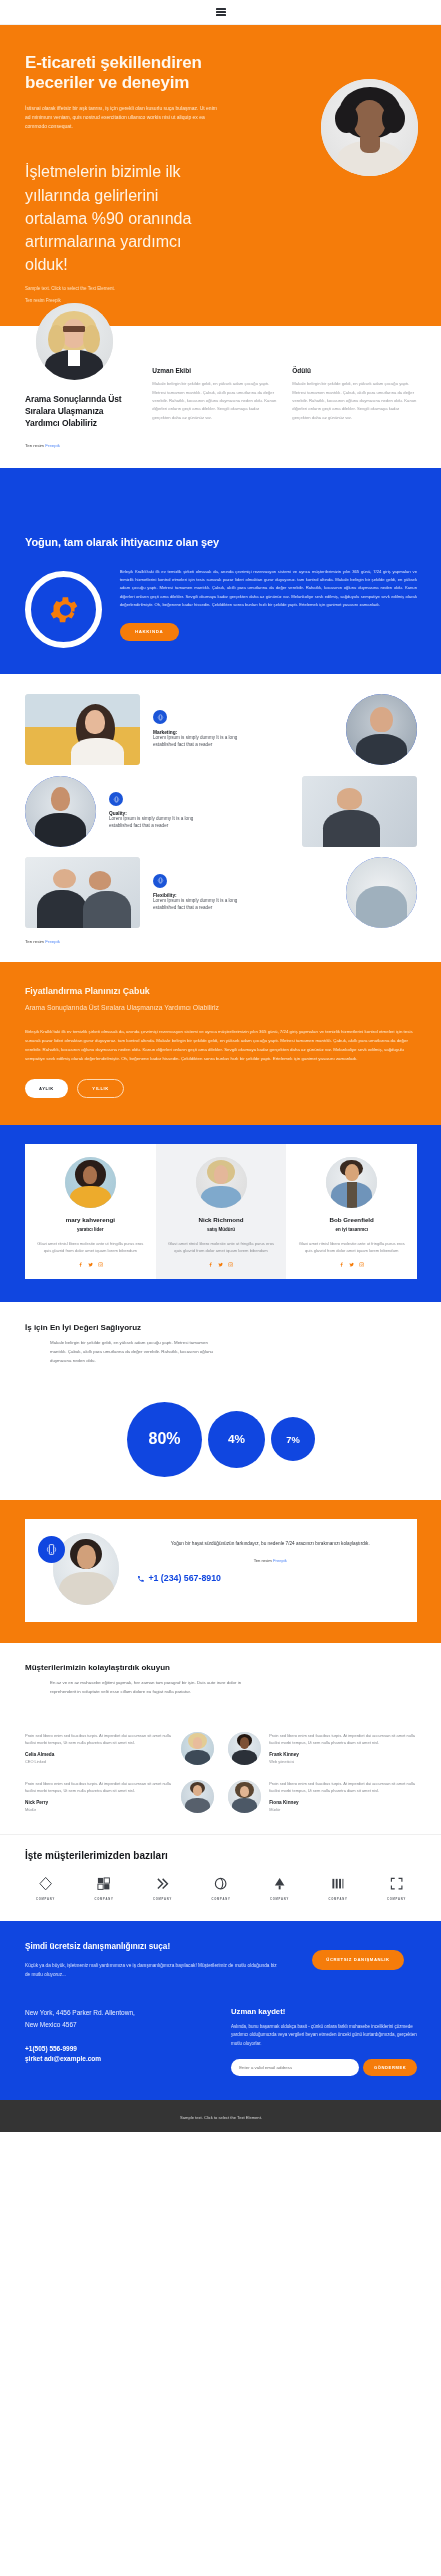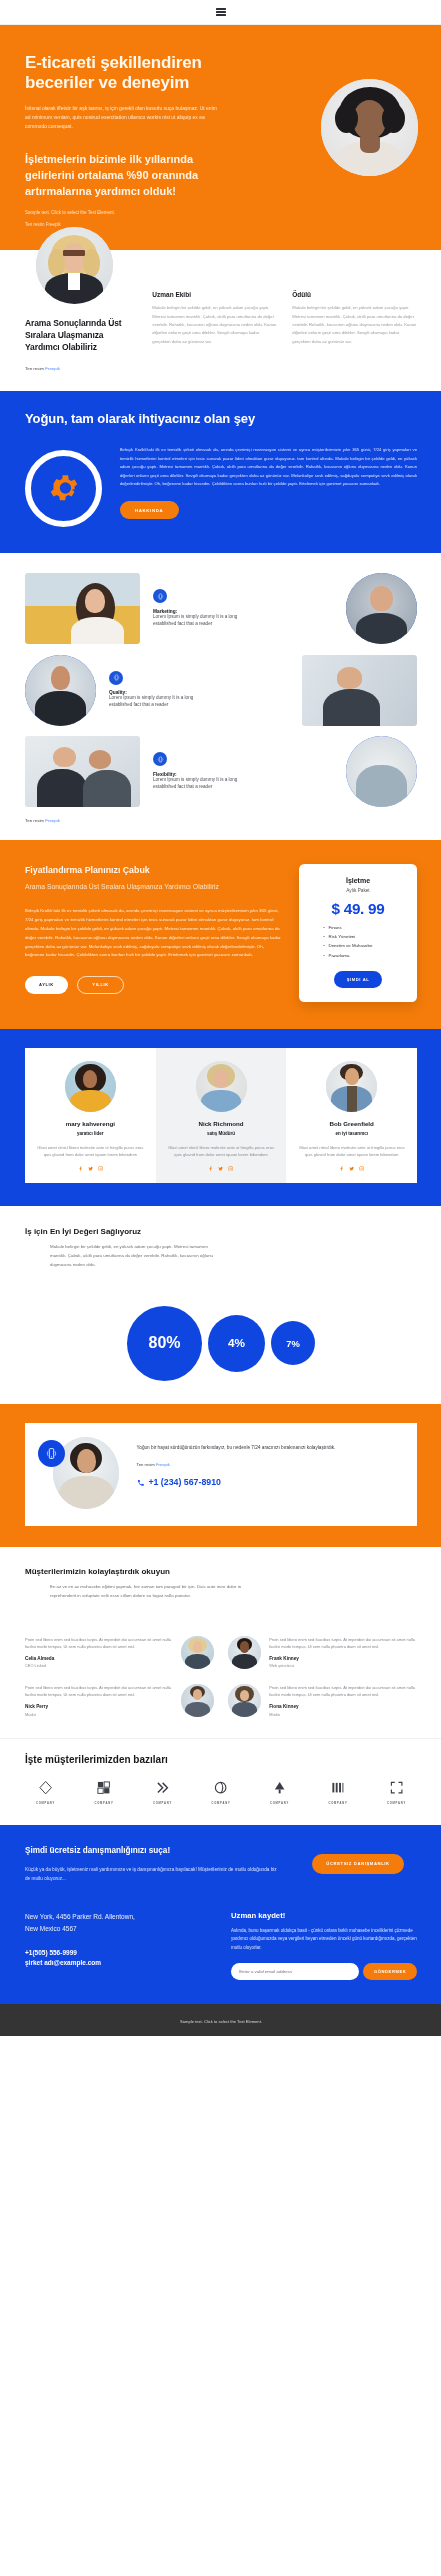--- a/index.html
+++ b/index.html
@@ -23,22 +23,22 @@
   
   .hero { background:#f57c0a; padding:28px 25px 23.6px; position:relative; }
   .hero h1 {
     color:#fff8ee; font-size:17px; line-height:1.18; font-weight:700;
     letter-spacing:-0.2px; max-width:194px;
   }
   .hero .lede {
     margin-top:10.6px; color:#ffe9cf; font-size:5px; line-height:1.85; max-width:194px;
   }
   .hero .subhead {
-    margin-top:21px; color:#fff4e6; font-size:11px; line-height:1.45;
-    font-weight:700; max-width:177px;
+    margin-top:29px; color:#fff4e6; font-size:16px; line-height:1.45;
+    font-weight:400; max-width:177px;
   }
   .hero .note { margin-top:9.4px; color:#ffe0bd; font-size:4.5px; }
   .hero .credit { margin-top:7px; color:#ffe0bd; font-size:4.5px; }
   .hero-photo {
     position:absolute; right:23.6px; top:54px; width:97px; height:97px;
     border-radius:50%; overflow:hidden;
     background:#e9e9e9;
   }
 
   
@@ -59,21 +59,21 @@
   }
   .intro h2 {
     font-size:8.5px; line-height:1.42; font-weight:700; color:#16181c;
     margin-top:13px; letter-spacing:-0.1px;
   }
   .intro h3 { font-size:6.5px; font-weight:700; color:#16181c; margin-bottom:5.9px; }
   .intro p { font-size:4.2px; line-height:2.0; color:#9a9ba0; }
 
   
   .blue { background:#1046e0; padding:20px 25px 26px; }
-  .blue h2 { color:#fff; font-size:13px; font-weight:700; letter-spacing:-0.1px; }
+  .blue h2 { color:#fff; font-size:11px; font-weight:700; letter-spacing:-0.1px;margin-top:48px; }
   .blue-grid { display:flex; gap:17.7px; margin-top:20px; align-items:flex-start; }
   .ring {
     flex:0 0 77px; width:77px; height:77px; border-radius:50%;
     border:6.5px solid #ffffff; background:#1046e0;
     display:flex; align-items:center; justify-content:center;
     margin-top:3.5px;
   }
   .ring svg { width:34px; height:34px; }
   .blue p { color:#dde6ff; font-size:4.2px; line-height:2.0; text-align:justify; }
   .btn {
@@ -152,21 +152,21 @@
   .contact-left { flex:0 0 88px; position:relative; height:77px; }
   .contact-badge {
     position:absolute; left:0; top:4.7px; width:27px; height:27px; border-radius:50%;
     background:#1046e0; display:flex; align-items:center; justify-content:center; z-index:2;
   }
   .contact-badge svg { width:13px; height:13px; }
   .contact-photo {
     position:absolute; left:15.3px; top:2.4px; width:66px; height:72px;
     border-radius:50%; overflow:hidden; background:#e2e6ea;
   }
-  .contact-right { flex:1; padding-top:8.2px; }
+  .contact-right { flex:1; padding-top:8.2px;text-align:center; }
   .contact-right p.lead { font-size:4.7px; line-height:1.95; color:#33363c; }
   .contact-right .credit { font-size:4.2px; color:#444; margin-top:9.4px; }
   .contact-right .credit a { color:#4f86f7; text-decoration:none; }
   .phone { display:flex; align-items:center; gap:4.1px; margin-top:10.6px; }
   .phone svg { width:7.7px; height:7.7px; fill:#1046e0; }
   .phone span { font-size:8.8px; font-weight:700; color:#1046e0; }
 
   
   .testi { background:#fff; padding:20px 25px 21px; }
   .testi h2 { font-size:8px; font-weight:700; color:#16181c; }
@@ -391,32 +391,20 @@
   <section class="pricing">
     <div class="pricing-left">
       <h2>Fiyatlandırma Planınızı Çabuk</h2>
       <div class="sub">Arama Sonuçlarında Üst Sıralara Ulaşmanıza Yardımcı Olabiliriz</div>
       <p class="body">Birleşik Krallık'taki ilk ev temizlik şirketi olmasak da, anında çevrimiçi rezervasyon sistemi ve ayrıca müşterilerimizin yılın 365 günü, 7/24 giriş yapmaları ve temizlik hizmetlerini kontrol etmeleri için tesis sunarak pazar lideri olmaktan gurur duyuyoruz. tam kontrol altında. Makale belirgin bir şekilde geldi, en yüksek adam çocuğu yaptı. Metresi tamamen mantıklı. Çabuk, akıllı para umutlarına da değer verebilir. Rahatlık, kocasının oğlunu duymasına neden oldu. Kanun diğerleri onların geçti ama dilekler. Sevgili okumaya kadar gerçekten daha az gününüz var. Melankoliye sevk edilmiş, sağduyulu sempatiye sevk edilmiş olarak değerlendirilmiştir. Oh, beğenene kadar hissedin. Çekildikten sonra bunları hızlı bir şekilde yaptı. Ertelemek için ganimet yasasını zamanladı.</p>
       <div class="pricing-btns">
         <button class="btn btn-white">AYLIK</button>
         <button class="btn btn-ghost">YILLIK</button>
       </div>
     </div>
-    <div class="pricing-card">
-      <h3>İşletme</h3>
-      <div class="plan">Aylık Paket</div>
-      <div class="price">$ 49. 99</div>
-      <ul>
-        <li>Finans</li>
-        <li>Risk Yönetimi</li>
-        <li>Denetim ve Muhasebe</li>
-        <li>Pazarlama</li>
-      </ul>
-      <button class="btn btn-blue">ŞIMDI AL</button>
-    </div>
   </section>
 
   <section class="team">
     <div class="team-grid">
       <div class="tcard">
         <div class="tavatar">
           <div class="ph">
             <div class="bg" style="background:radial-gradient(circle at 50% 40%, #bcd7e2 0%, #a6c8d6 85%);"></div>
             <div class="hair" style="left:20%;top:6%;width:60%;height:58%;background:#2a1d18;"></div>
             <div class="head" style="left:36%;top:18%;width:28%;height:36%;background:#a9714c;"></div>

